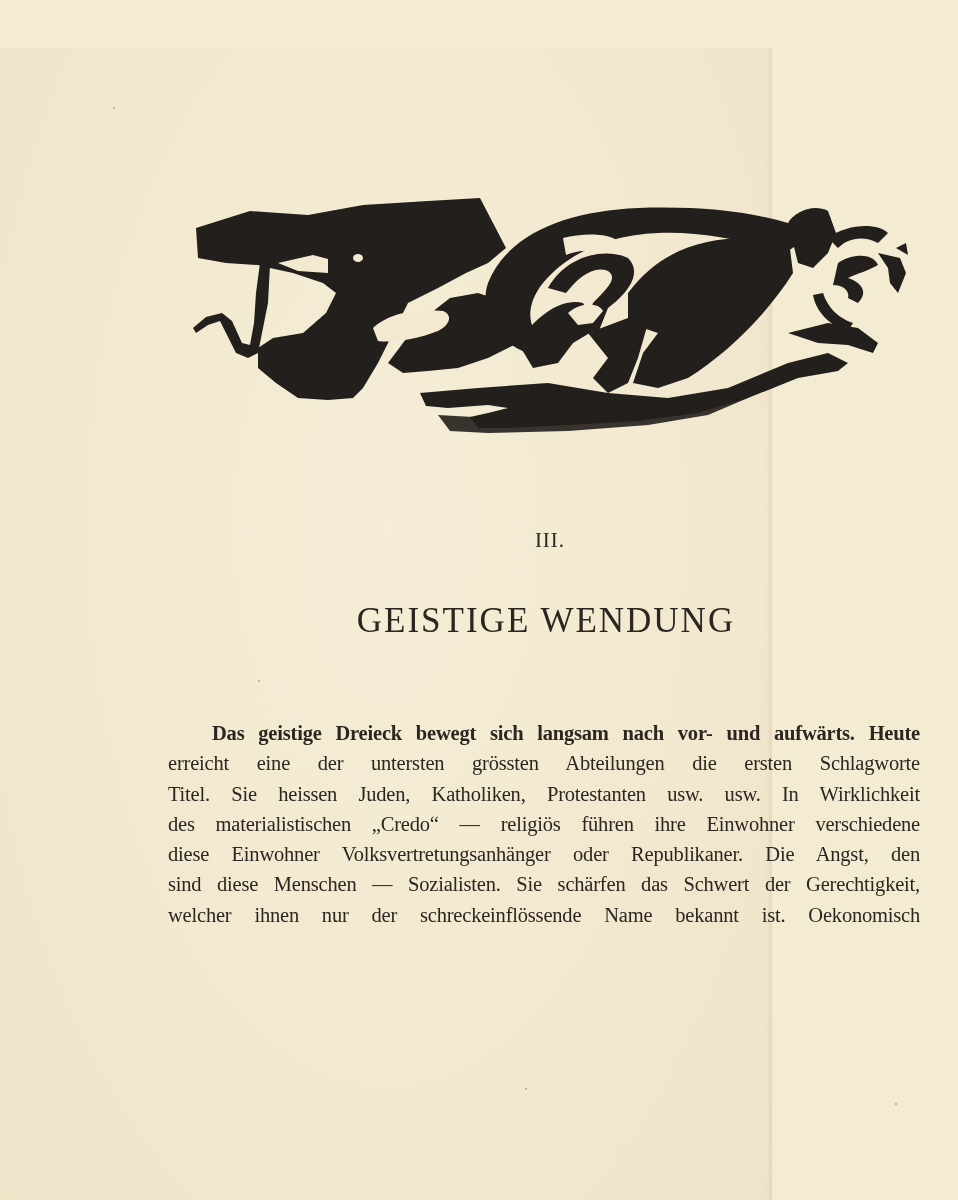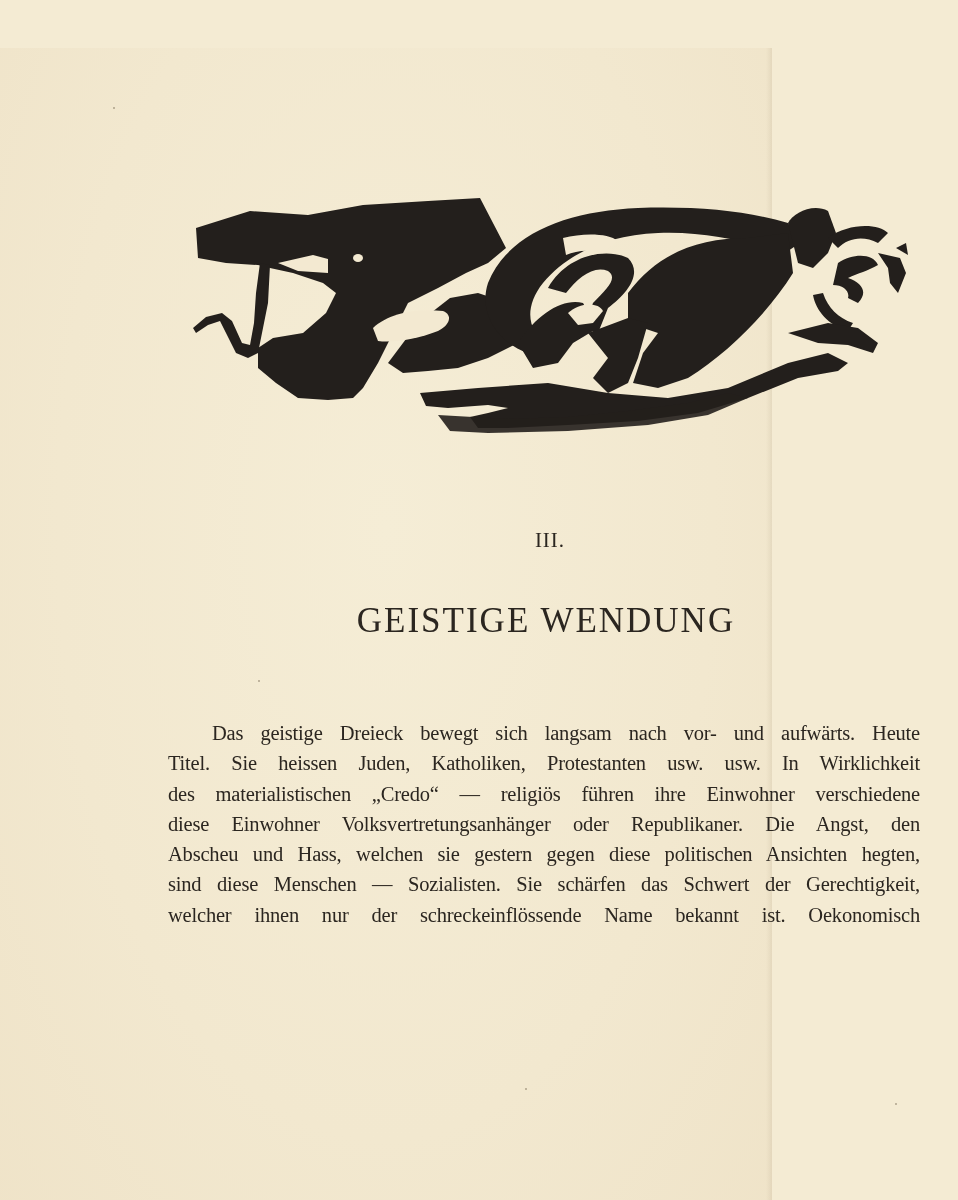--- a/index.html
+++ b/index.html
@@ -63,21 +63,21 @@
       display: block;
       height: 30.3px;
       line-height: 30.3px;
       font-size: 20.5px;
       text-align: justify;
       text-align-last: justify;
       white-space: nowrap;
       letter-spacing: -0.2px;
       word-spacing: 1px;
     }
-    .line.indent { padding-left: 44px; }
+    .line.indent { padding-left: 44px; font-weight: bold; }
     .speck {
       position: absolute;
       width: 2px; height: 2px;
       border-radius: 50%;
       background: rgba(90,75,55,0.45);
     }
   </style>
 </head>
 <body>
 
@@ -123,24 +123,24 @@
         <path d="M 375 45 C 395 40 420 40 430 48 L 415 60 C 400 56 388 58 378 62 Z"></path>
       </g>
     </svg>
   </div>
 
   <div class="chapter-number">III.</div>
   <div class="chapter-title">GEISTIGE WENDUNG</div>
 
   <div class="body-text">
     <span class="line indent">Das geistige Dreieck bewegt sich langsam nach vor- und aufwärts. Heute</span>
+    <span class="line">erreicht eine der untersten grössten Abteilungen die ersten Schlagworte</span>
     <span class="line">Titel. Sie heissen Juden, Katholiken, Protestanten usw. usw. In Wirklichkeit</span>
     <span class="line">des materialistischen „Credo“ — religiös führen ihre Einwohner verschiedene</span>
     <span class="line">diese Einwohner Volksvertretungsanhänger oder Republikaner. Die Angst, den</span>
-    <span class="line">Abscheu und Hass, welchen sie gestern gegen diese politischen Ansichten hegten,</span>
     <span class="line">sind diese Menschen — Sozialisten. Sie schärfen das Schwert der Gerechtigkeit,</span>
     <span class="line">welcher ihnen nur der schreckeinflössende Name bekannt ist. Oekonomisch</span>
   </div>
 
   <span class="speck" style="left:113px;top:59px;"></span>
   <span class="speck" style="left:258px;top:632px;"></span>
   <span class="speck" style="left:525px;top:1040px;"></span>
   <span class="speck" style="left:895px;top:1055px;"></span>
   <span class="speck" style="left:18px;top:1160px;"></span>
 </div>

